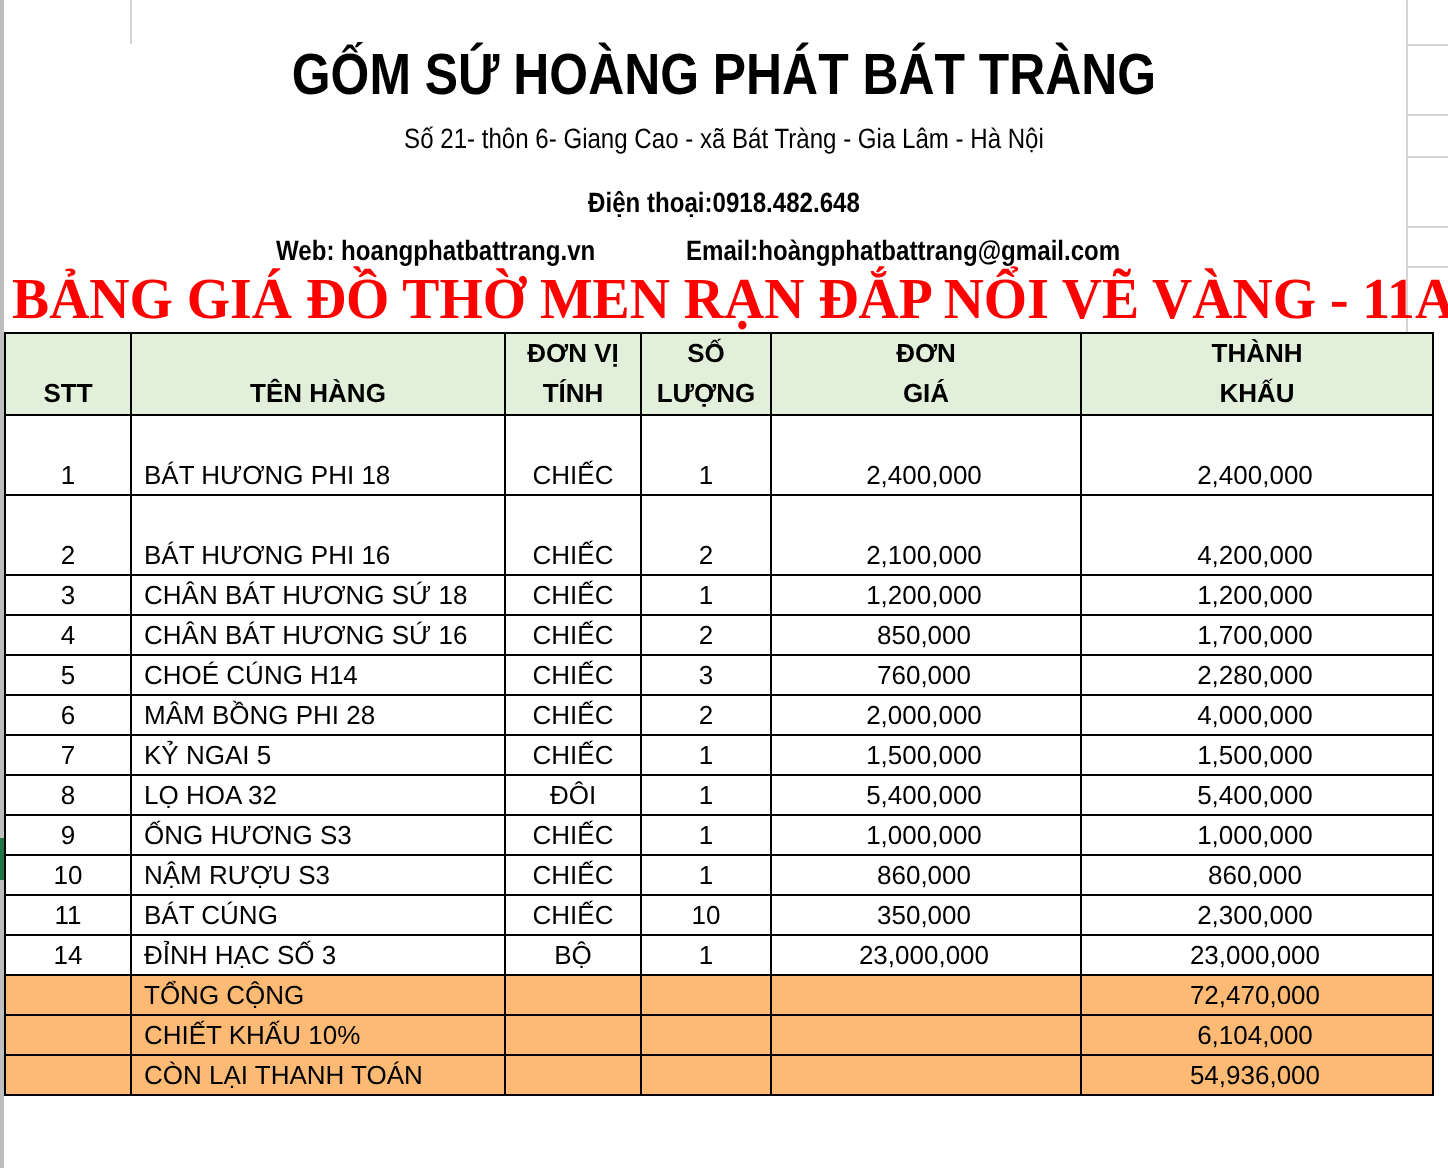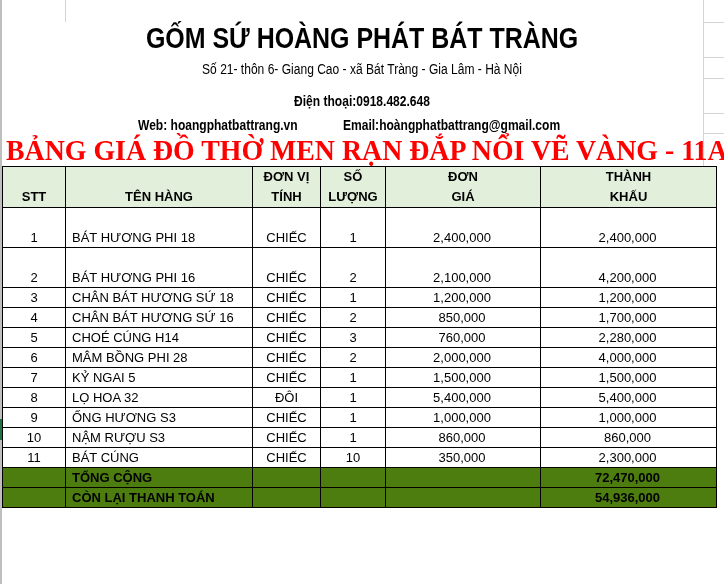--- a/index.html
+++ b/index.html
@@ -49,21 +49,21 @@
     background:#e2efda; font-weight:bold; height:40px; text-align:center; line-height:20px;
     font-size:13px;
   }
   .c-stt { text-align:center; }
   .c-name { text-align:left; }
   .c-unit { text-align:center; }
   .c-qty { text-align:center; }
   .c-price, .c-total { text-align:center; padding-right:8px !important; }
   tr.r20 td { height:19px; line-height:19px; }
   tr.r40 td { height:39px; line-height:19px; }
-  tr.sum td { background:#4d7c0f; font-weight:bold; height:19px; line-height:19px; }
+  tr.sum td { background:#fdba74; font-weight:normal; height:19px; line-height:19px; }
 </style>
 </head>
 <body>
 
 <div class="gridbg">
   <div class="vl" style="left:65px;height:22px;"></div>
   <div class="vl" style="left:703px;height:166px;"></div>
   <div class="hl" style="top:22px;"></div>
   <div class="hl" style="top:57px;"></div>
   <div class="hl" style="top:78px;"></div>
@@ -199,27 +199,43 @@
       <td class="c-total">860,000</td>
     </tr>
     <tr class="r20">
       <td class="c-stt">11</td>
       <td class="c-name">BÁT CÚNG</td>
       <td class="c-unit">CHIẾC</td>
       <td class="c-qty">10</td>
       <td class="c-price">350,000</td>
       <td class="c-total">2,300,000</td>
     </tr>
+    <tr class="r20">
+      <td class="c-stt">14</td>
+      <td class="c-name">ĐỈNH HẠC SỐ 3</td>
+      <td class="c-unit">BỘ</td>
+      <td class="c-qty">1</td>
+      <td class="c-price">23,000,000</td>
+      <td class="c-total">23,000,000</td>
+    </tr>
     <tr class="sum">
       <td></td>
       <td class="c-name">TỔNG CỘNG</td>
       <td></td>
       <td></td>
       <td></td>
       <td class="c-total">72,470,000</td>
+    </tr>
+    <tr class="sum">
+      <td></td>
+      <td class="c-name">CHIẾT KHẤU 10%</td>
+      <td></td>
+      <td></td>
+      <td></td>
+      <td class="c-total">6,104,000</td>
     </tr>
     <tr class="sum">
       <td></td>
       <td class="c-name">CÒN LẠI THANH TOÁN</td>
       <td></td>
       <td></td>
       <td></td>
       <td class="c-total">54,936,000</td>
     </tr>
   </tbody>

